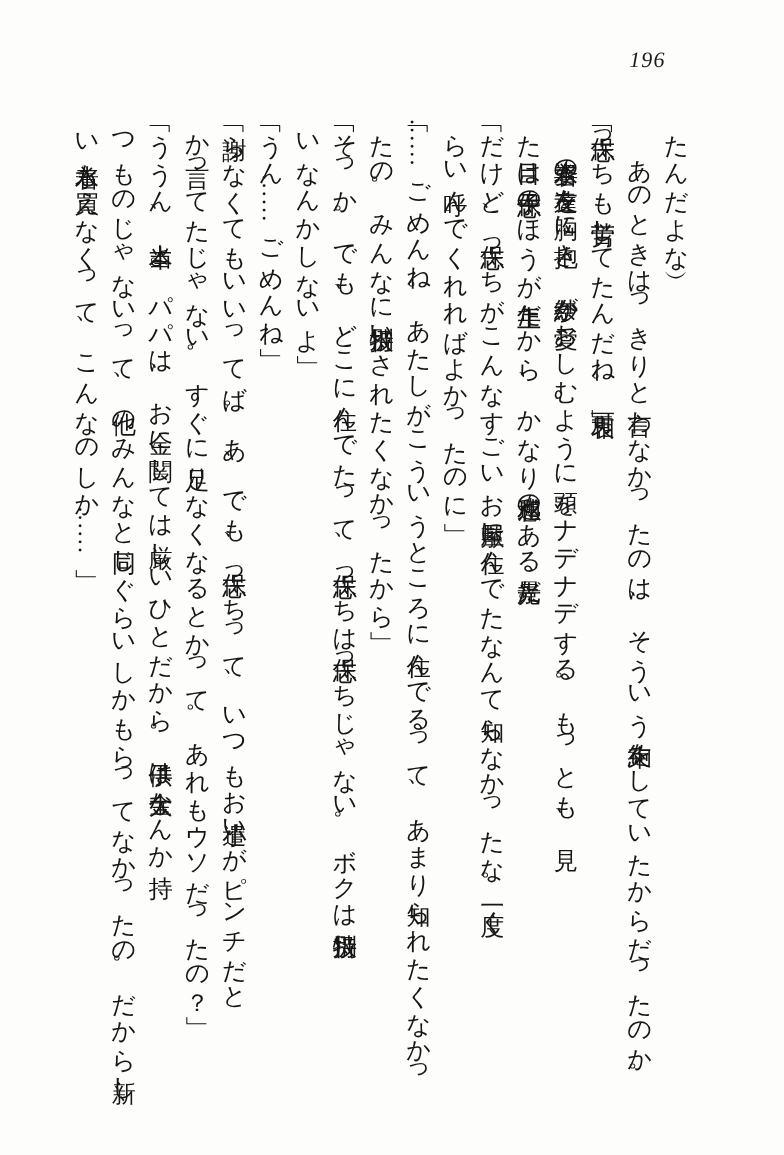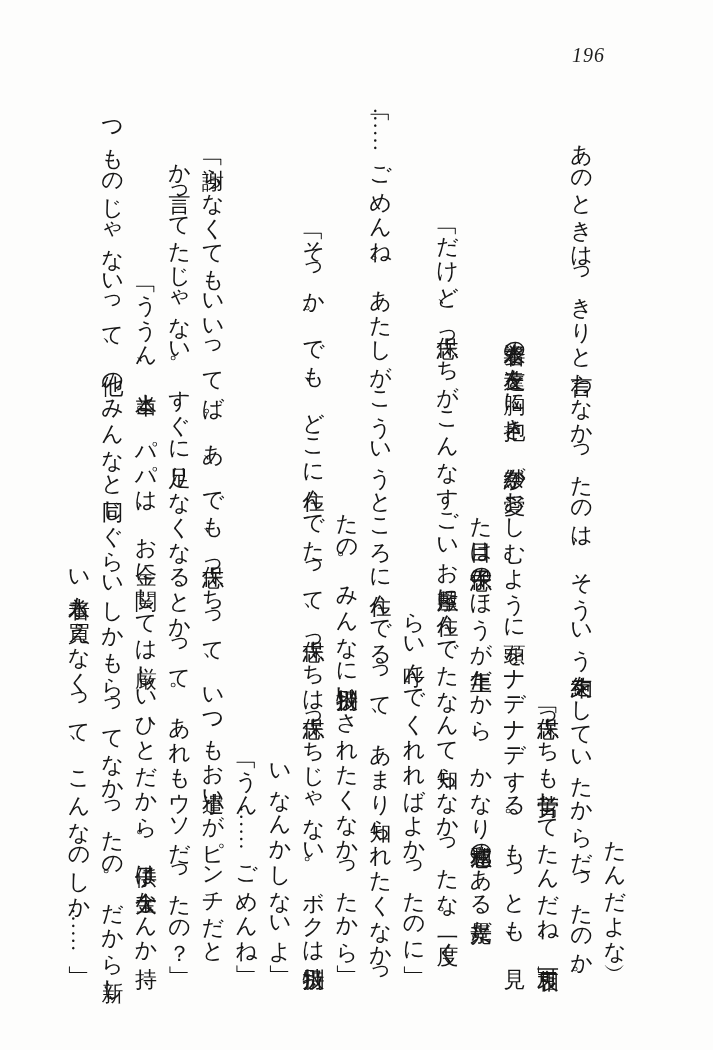--- a/index.html
+++ b/index.html
@@ -9,21 +9,20 @@
     height: 1050px;
     overflow: hidden;
     background: #fdfdfc;
     font-family: "Liberation Serif", "DejaVu Serif", serif;
   }
   .book-page {
     position: relative;
     width: 713px;
     height: 827px;
     background: #fdfdfc;
-    text-align: right;
   }
   .page-number {
     position: absolute;
     top: 44px;
     left: 572px;
     font-size: 20px;
     font-style: italic;
     letter-spacing: 1px;
     color: #1c1c1c;
   }

